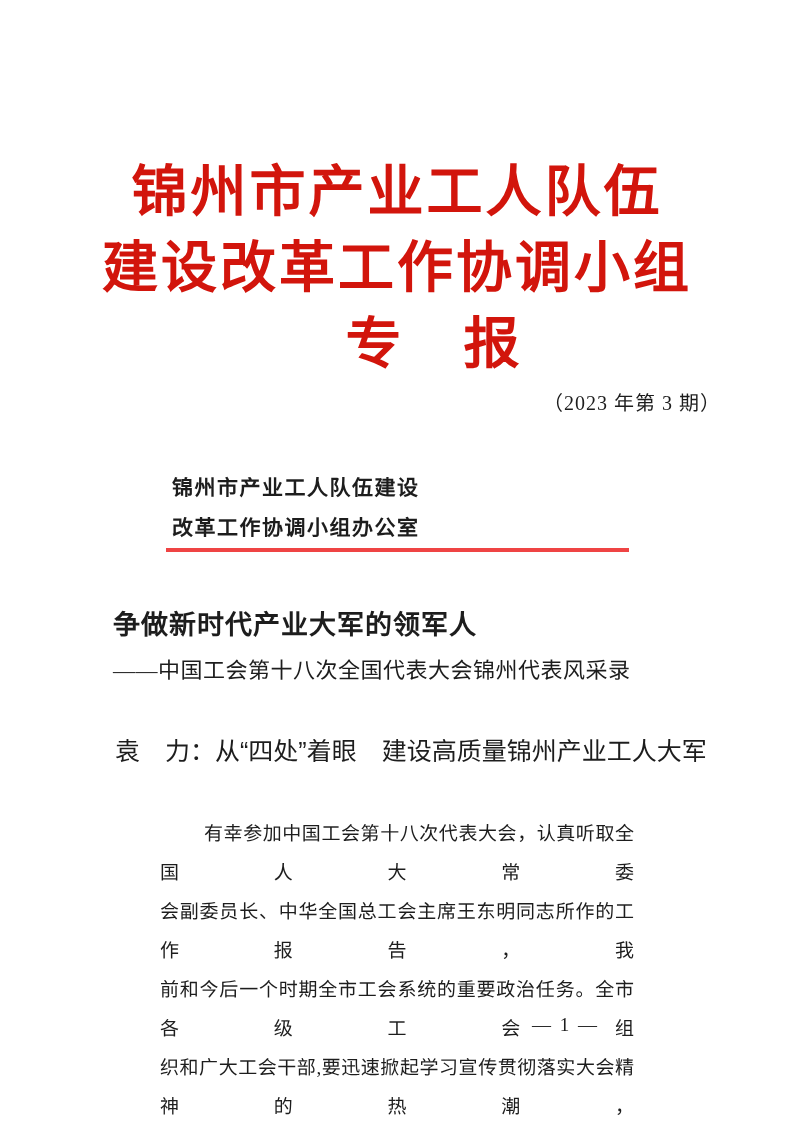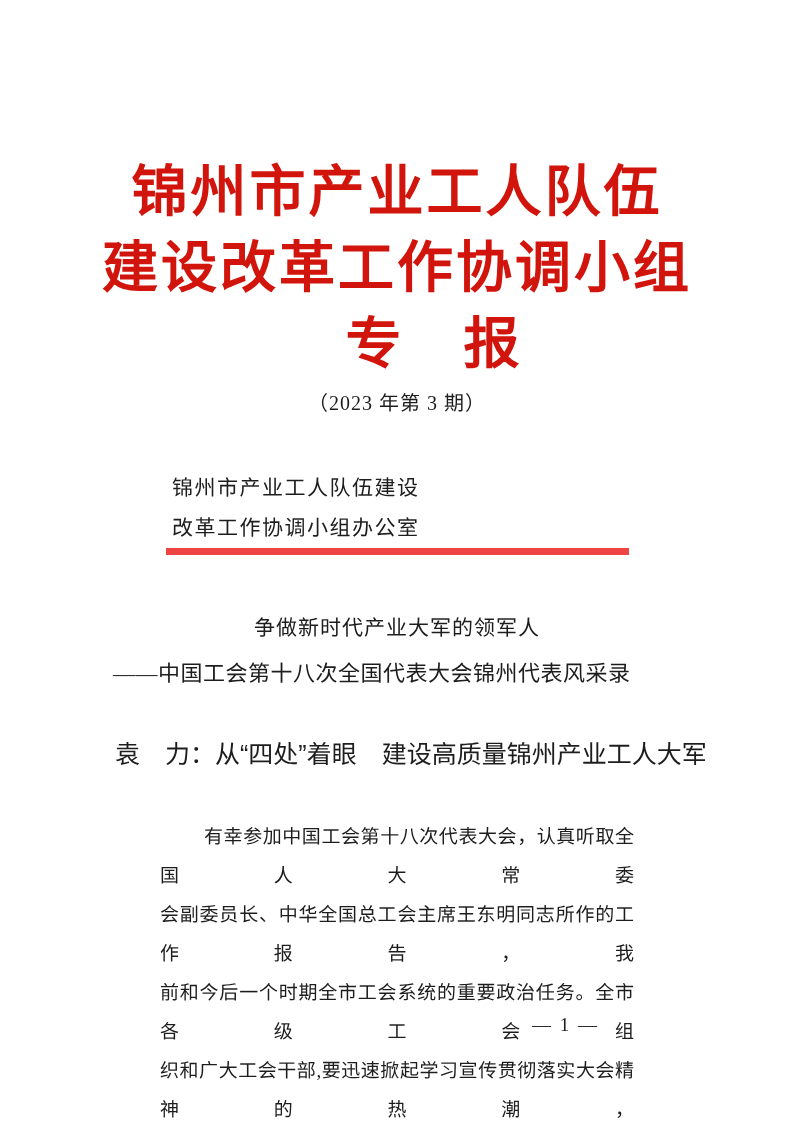--- a/index.html
+++ b/index.html
@@ -32,56 +32,57 @@
     letter-spacing: 3px;
     white-space: nowrap;
   }
   .m-line-3 {
     padding-left: 74px; 
   }
 
   
   .issue {
     margin-top: 8px;
-    text-align: center;
+    text-align: right;
     font-size: 20px;
     line-height: 26px;
     letter-spacing: 1px;
     font-family: Liberation Serif, serif;
   }
 
   
   .banner {
     margin: 52px 92px 0 93px;
     display: flex;
     justify-content: space-between;
     align-items: flex-start;
-    border-bottom: 7px solid #ef4444;
+    border-bottom: 4px solid #ef4444;
     padding: 0 2px 0 6px;
+    font-weight: bold;
   }
   .org-line {
     font-size: 21px;
     line-height: 40px;
     letter-spacing: 1.5px;
     white-space: nowrap;
   }
   .date {
     font-size: 21px;
     line-height: 40px;
     letter-spacing: 1px;
     white-space: nowrap;
   }
 
   
   .headline {
     margin: 56px 40px 0;
-    font-size: 21px;
+    font-size: 27px;
     line-height: 34px;
-    font-weight: normal;
-    text-align: center;
+    font-weight: bold;
+    text-align: left;
     letter-spacing: 1px;
   }
   .subtitle {
     margin: 14px 40px 0;
     font-size: 22px;
     line-height: 30px;
     letter-spacing: 0.5px;
   }
   .section-heading {
     margin: 46px 42px 0;

